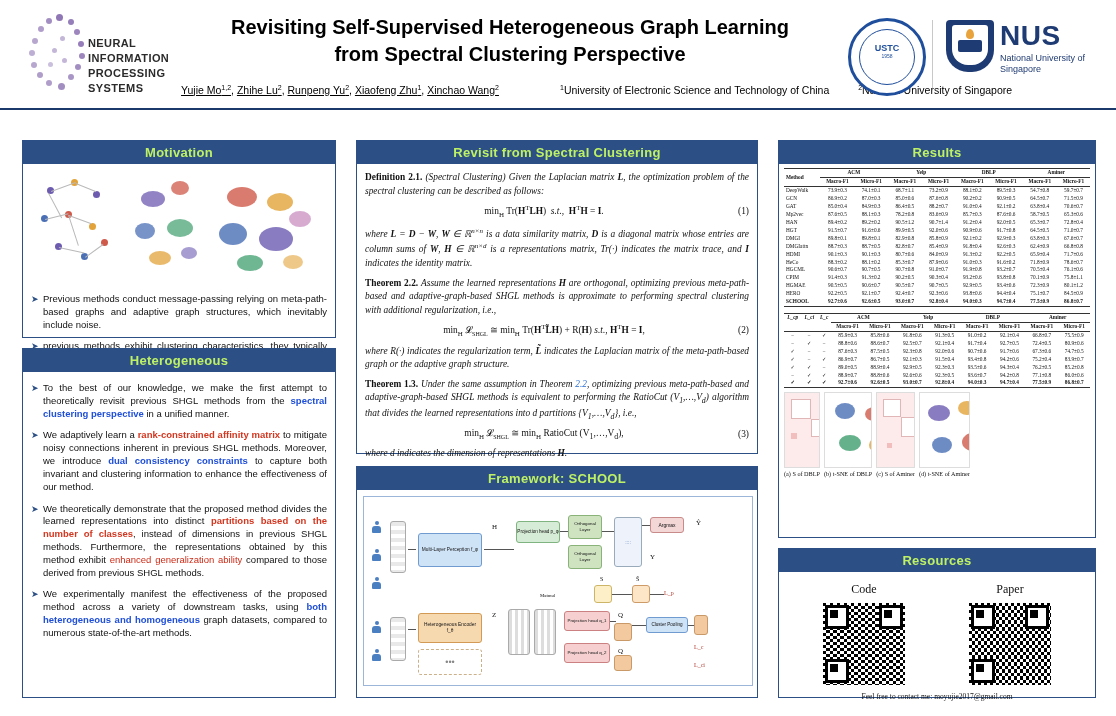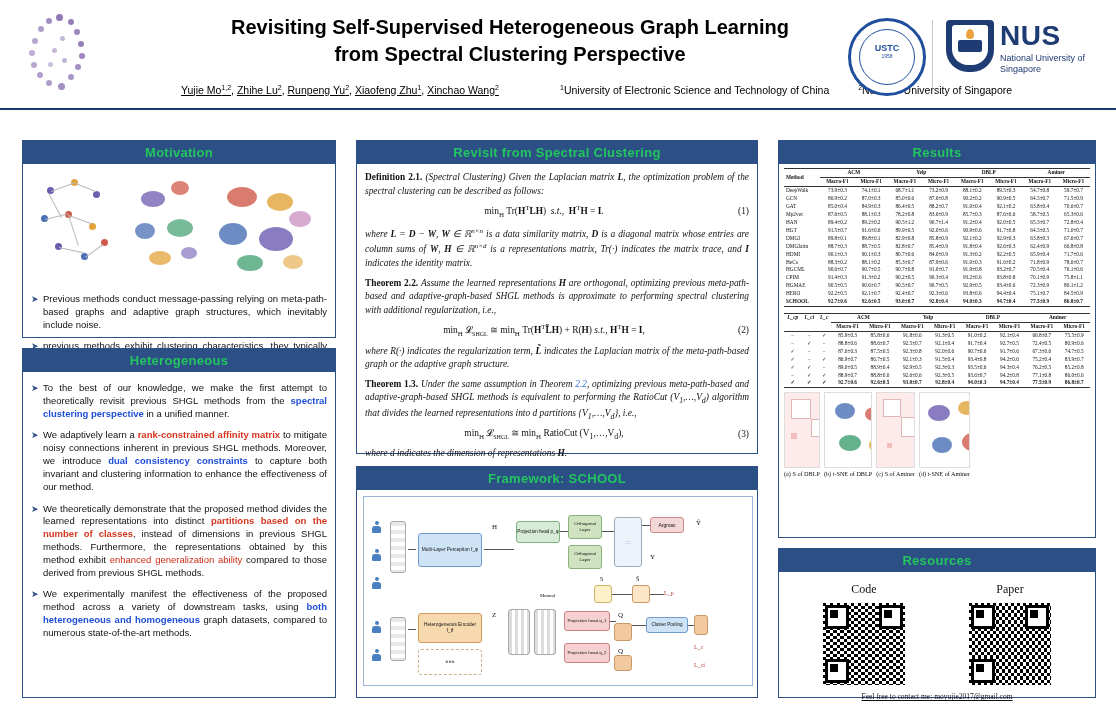--- a/index.html
+++ b/index.html
@@ -46,21 +46,21 @@
   .nus-shield .shin{position:absolute;left:6px;top:5px;width:36px;height:40px;background:#fff;border-radius:3px 3px 16px 16px;}
   .nus-shield .book{position:absolute;left:12px;top:20px;width:24px;height:12px;background:#1f3b73;border-radius:2px;}
   .nus-shield .flame{position:absolute;left:20px;top:9px;width:8px;height:10px;background:#e8a33d;border-radius:50% 50% 50% 50%/60% 60% 40% 40%;}
   .nus-text{position:absolute;left:1000px;top:22px;}
   .nus-big{font-size:28px;font-weight:bold;color:#1f3b73;line-height:1;letter-spacing:.5px;}
   .nus-small{font-size:9px;color:#1f3b73;line-height:1.2;margin-top:3px;}
 
   
   .panel{position:absolute;border:1px solid #2c4f85;background:#fff;}
   .panel-title{
-    background:#2c4f85;color:#22c55e;font-size:13px;font-weight:bold;
+    background:#2c4f85;color:#bef264;font-size:13px;font-weight:bold;
     text-align:center;padding:4px 0 4px 0;letter-spacing:.3px;
   }
   .panel-body{padding:7px 8px;font-size:9.5px;line-height:1.35;color:#111;}
 
   
   .bullet{display:flex;margin-bottom:9px;}
   .bullet .arrow{flex:0 0 12px;color:#2c4f85;font-size:9px;line-height:1.35;}
   .bullet .btxt{flex:1;text-align:justify;}
   .hl-blue{color:#1f4fd8;font-weight:bold;}
   .hl-red{color:#d4361f;font-weight:bold;}
@@ -94,21 +94,21 @@
   .viz{flex:1;height:74px;border:1px solid #ddd;position:relative;overflow:hidden;background:#fff;}
   .viz-cap{font-size:6.2px;text-align:center;font-family:"Liberation Serif", serif;margin-top:2px;}
   .blk{position:absolute;}
 
   
   .qr-wrap{display:flex;justify-content:space-around;padding:4px 6px 0 6px;}
   .qr-item{text-align:center;}
   .qr-label{font-size:12px;font-family:"Liberation Serif", serif;margin-bottom:3px;}
   .qr{width:82px;height:82px;position:relative;background:#fff;}
   .qrp{position:absolute;background:#000;}
-  .contact{font-size:7.5px;text-align:center;margin-top:4px;font-family:"Liberation Serif", serif;text-decoration:underline;}
+  .contact{font-size:7.5px;text-align:center;margin-top:4px;font-family:"Liberation Serif", serif;}
 
   
   .fw{position:relative;width:100%;height:188px;border:1px solid #9bb6d8;background:#fff;overflow:hidden;}
   .fwbox{position:absolute;box-sizing:border-box;font-size:5.4px;text-align:center;display:flex;align-items:center;justify-content:center;border-radius:3px;}
   .fwlabel{position:absolute;font-size:5.6px;font-family:"Liberation Serif", serif;}
   .fwarr{position:absolute;background:#555;height:1px;}
   .person{position:absolute;width:9px;height:12px;}
   .person .head{position:absolute;left:2.5px;top:0;width:4px;height:4px;border-radius:50%;background:#4a7fc1;}
   .person .body{position:absolute;left:0;top:5px;width:9px;height:7px;border-radius:3px 3px 1px 1px;background:#4a7fc1;}
 </style>
@@ -134,20 +134,21 @@
         <div class="dot" style="left:49px;top:52px;width:6px;height:6px;opacity:.7"></div>
         <div class="dot" style="left:11px;top:60px;width:6px;height:6px;opacity:.6"></div>
         <div class="dot" style="left:42px;top:62px;width:6px;height:6px;opacity:.65"></div>
         <div class="dot" style="left:20px;top:68px;width:6px;height:6px;opacity:.6"></div>
         <div class="dot" style="left:32px;top:71px;width:7px;height:7px;opacity:.7"></div>
         <div class="dot" style="left:26px;top:36px;width:5px;height:5px;opacity:.45"></div>
         <div class="dot" style="left:34px;top:24px;width:5px;height:5px;opacity:.45"></div>
         <div class="dot" style="left:36px;top:46px;width:5px;height:5px;opacity:.45"></div>
         <div class="dot" style="left:22px;top:50px;width:5px;height:5px;opacity:.4"></div>
       </div>
+      <div class="txt">NEURAL INFORMATION PROCESSING SYSTEMS</div>
     </div>
 
     <div class="title">Revisiting Self-Supervised Heterogeneous Graph Learning from Spectral Clustering Perspective</div>
 
     <div class="authors">
       <span class="ul">Yujie Mo<sup>1,2</sup></span>, <span class="ul">Zhihe Lu<sup>2</sup></span>, <span class="ul">Runpeng Yu<sup>2</sup></span>, <span class="ul">Xiaofeng Zhu<sup>1</sup></span>, <span class="ul">Xinchao Wang<sup>2</sup></span>
     </div>
     <div class="affil">
       <span><sup>1</sup>University of Electronic Science and Technology of China</span>
       <span><sup>2</sup>National University of Singapore</span>

